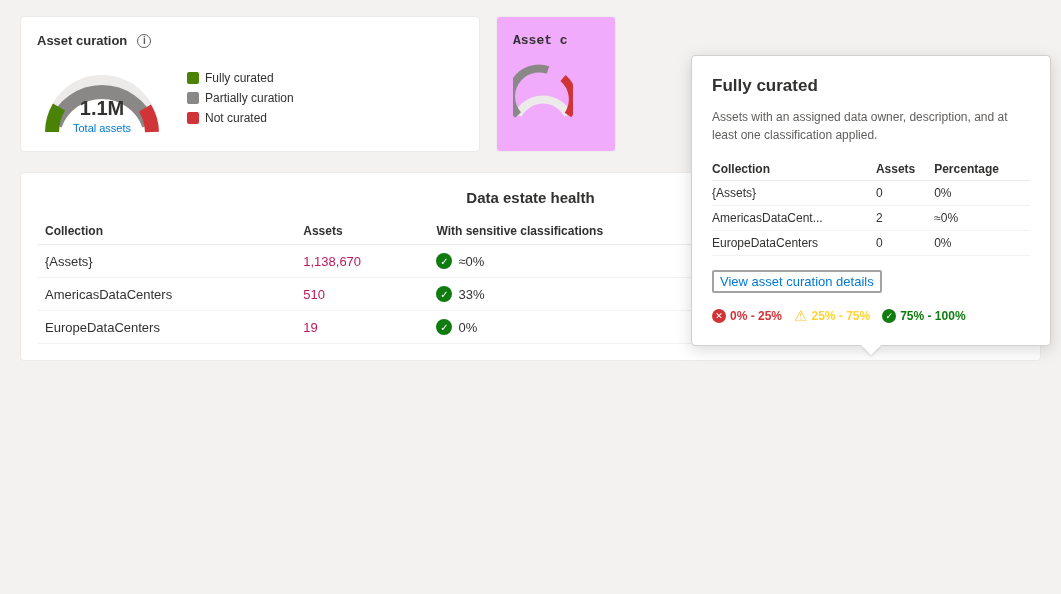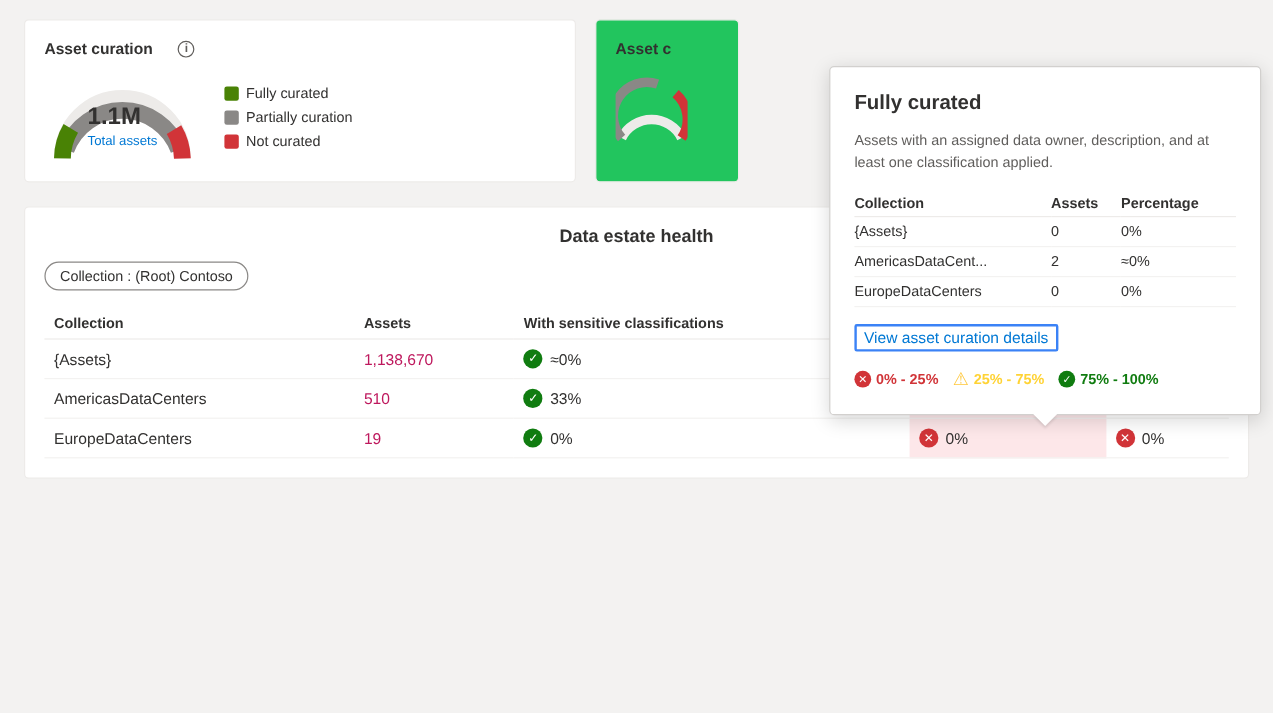--- a/index.html
+++ b/index.html
@@ -39,45 +39,45 @@
       padding: 16px;
       min-width: 240px;
     }
     .card-title {
       font-size: 13px;
       font-weight: 600;
       color: #323130;
       margin-bottom: 12px;
       display: flex;
       align-items: center;
-      gap: 21px;
+      gap: 10px;
     }
     .info-icon {
       width: 14px;
       height: 14px;
       border-radius: 50%;
       border: 1px solid #605e5c;
       display: inline-flex;
       align-items: center;
       justify-content: center;
       font-size: 10px;
       color: #605e5c;
       cursor: pointer;
     }
     .gauge-container {
       display: flex;
       align-items: center;
       gap: 20px;
     }
     .gauge-center-text {
       position: absolute;
-      bottom: 11px;
+      bottom: 0;
       left: 50%;
       transform: translateX(-50%);
-      text-align: left;
+      text-align: center;
     }
     .gauge-value {
       font-size: 20px;
       font-weight: 600;
       color: #323130;
       display: block;
     }
     .gauge-label {
       font-size: 11px;
       color: #0078d4;
@@ -218,21 +218,21 @@
       font-size: 12px;
       padding: 5px 0;
       border-bottom: 1px solid #f3f2f1;
     }
     .tooltip-link {
       display: inline-block;
       color: #0078d4;
       font-size: 13px;
       margin-bottom: 14px;
       cursor: pointer;
-      border: 2px solid #3b82f6;
+      border: 2px solid #a3a3a3;
       padding: 2px 6px;
       border-radius: 2px;
       text-decoration: none;
     }
     .range-row {
       display: flex;
       align-items: center;
       gap: 12px;
       font-size: 12px;
     }
@@ -245,26 +245,27 @@
     .range-yellow { color: #ffd335; font-weight: 600; }
     .range-green { color: #107c10; font-weight: 600; }
     
     .gauge-svg-wrap {
       width: 130px;
       height: 75px;
       position: relative;
     }
     
     .card-partial {
-      background: #22c55e;
+      background: #f0abfc;
       border: 1px solid #edebe9;
       border-radius: 4px;
       padding: 16px;
       min-width: 120px;
       overflow: hidden;
+      font-family: Liberation Mono, monospace;
     }
   </style>
 </head>
 <body>
 
 <div class="main-content">
 
 
   <div class="cards-row">
 
@@ -314,23 +315,20 @@
       <svg width="60" height="60" viewBox="0 0 60 60">
         <path d="M 5 55 A 28 28 0 0 1 55 55" fill="none" stroke="#edebe9" stroke-width="8"></path>
         <path d="M 5 55 A 28 28 0 0 1 35 10" fill="none" stroke="#8a8886" stroke-width="8"></path>
         <path d="M 50 18 A 28 28 0 0 1 55 55" fill="none" stroke="#d13438" stroke-width="8"></path>
       </svg>
     </div>
   </div>
 
   <div class="health-section">
     <h2 class="health-title">Data estate health</h2>
-    <div class="filter-pill">
-      <span>Collection : (Root) Contoso</span>
-    </div>
     <table class="health-table">
       <thead>
         <tr>
           <th>Collection</th>
           <th>Assets</th>
           <th>With sensitive classifications</th>
           <th style="background:#fde7e9; padding: 6px 8px;">Fully curated</th>
           <th>Owner</th>
         </tr>
       </thead>

